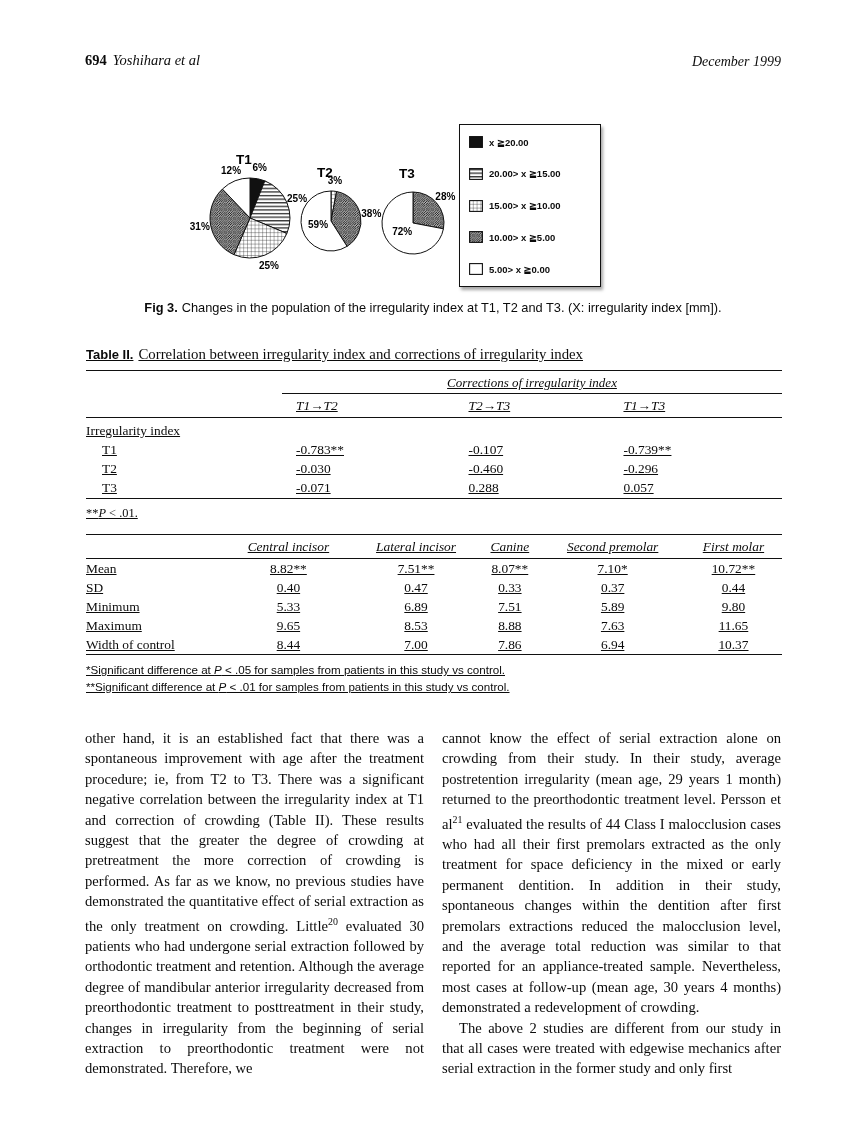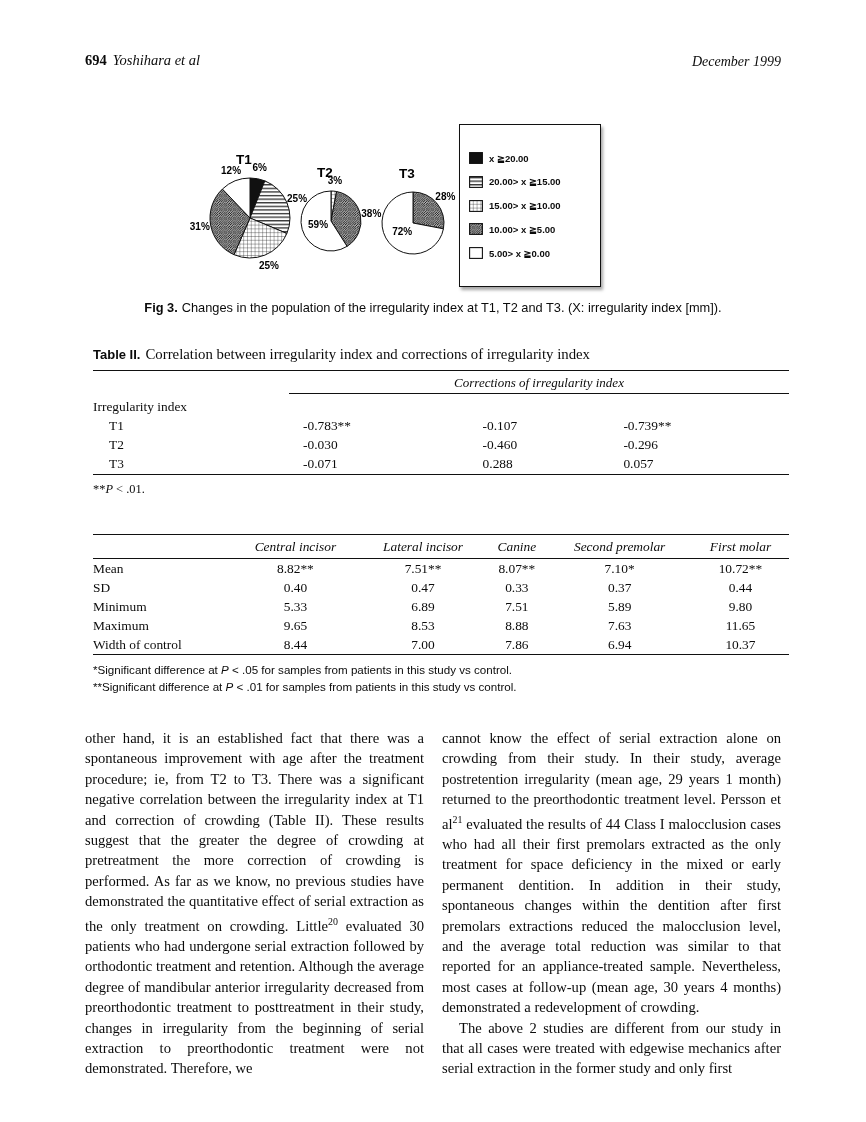--- a/index.html
+++ b/index.html
@@ -12,31 +12,31 @@
   
   .hdr-left { position:absolute; left:85px; top:48px; font-size:14.5px; }
   .hdr-left .pg { font-weight:bold; margin-right:6px; }
   .hdr-left .authors { font-style:italic; }
   .hdr-right { position:absolute; right:85px; top:48px; text-align:right;
                font-style:italic; font-size:14px; line-height:19px; }
   
   .fig-canvas { position:absolute; left:0; top:118px; }
   .legend-box {
     position:absolute; left:459px; top:120px; width:142px; height:163px;
-    border:1.6px solid #111; background:#fff; padding:27px 9px;
+    border:1.6px solid #111; background:#fff; padding:11px 9px;
     display:flex; flex-direction:column; justify-content:space-between;
     box-shadow:2px 3px 3px rgba(0,0,0,.35); z-index:2;
   }
   .legend-row { display:flex; align-items:center; gap:6px; }
   .legend-label { font-family:"Liberation Sans", sans-serif; font-weight:bold; font-size:9.5px; white-space:nowrap; }
   .fig-caption { position:absolute; left:85px; top:296px; width:696px; text-align:center;
                  font-family:"Liberation Sans", sans-serif; font-size:12.8px; }
   .fig-caption .cap-label { font-weight:bold; margin-right:4px; }
   
-  .tbl-wrap { position:absolute; left:93px; width:696px; }
+  .tbl-wrap { position:absolute; left:86px; width:696px;text-decoration:underline; }
   #table2-wrap { top:342px; }
   #table3-wrap { top:530px; }
   .tbl-title { font-size:14.8px; margin-bottom:7px; }
   .tbl-label { font-family:"Liberation Sans", sans-serif; font-weight:bold; font-size:13px; margin-right:5px; }
   table.tbl { width:100%; border-collapse:collapse; font-size:13.4px;
               border-top:1.7px solid #111; border-bottom:1.7px solid #111; }
   table.tbl td { padding:1.5px 0; }
   .span-hd { text-align:center; font-style:italic; font-size:13px;
              border-bottom:1px solid #111; padding:4px 0 2px !important; }
   .colhead-row td { border-bottom:1.2px solid #111; }
@@ -164,20 +164,26 @@
           <col style="width:196px">
           <col>
           <col>
           <col>
         </colgroup>
         <thead>
           <tr>
             <td></td>
             <td colspan="3" class="span-hd">Corrections of irregularity index</td>
           </tr>
+          <tr class="colhead-row">
+            <td></td>
+            <td class="colhead">T1→T2</td>
+            <td class="colhead">T2→T3</td>
+            <td class="colhead">T1→T3</td>
+          </tr>
         </thead>
         <tbody>
           <tr>
             <td colspan="4" class="group-lbl">Irregularity index</td>
           </tr>
           <tr>
             <td class="indent">T1</td>
             <td class="val">-0.783**</td>
             <td class="val">-0.107</td>
             <td class="val">-0.739**</td>

